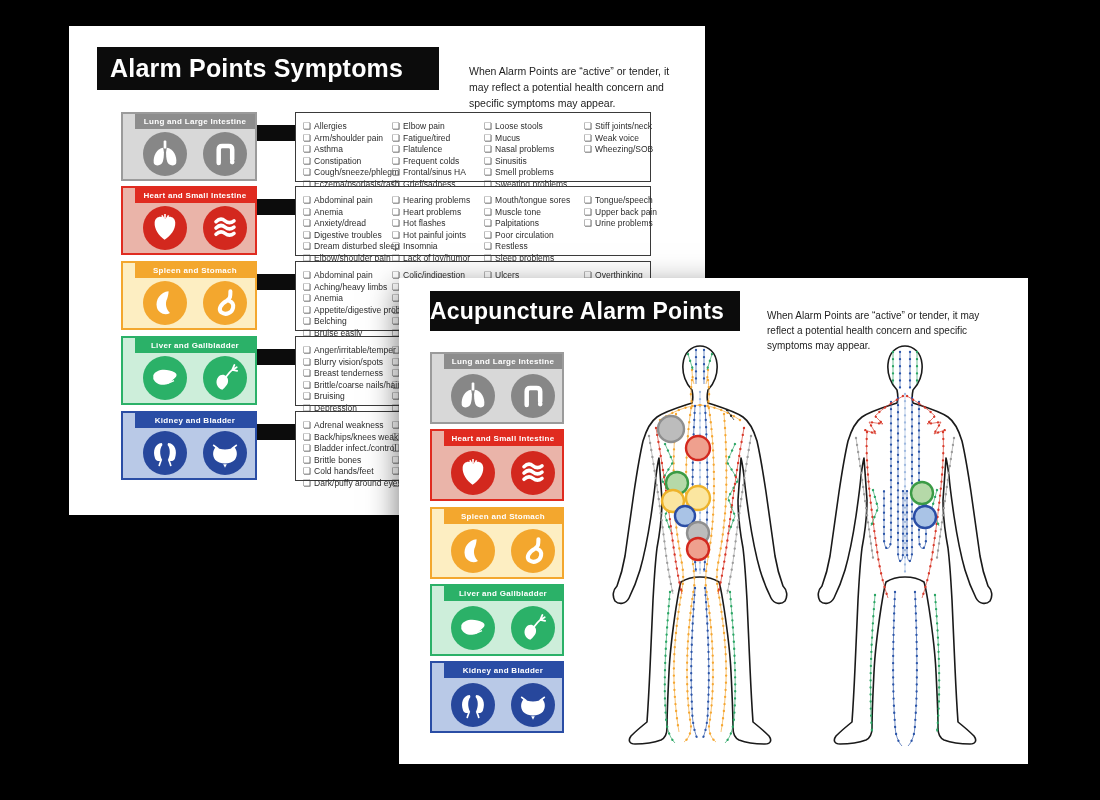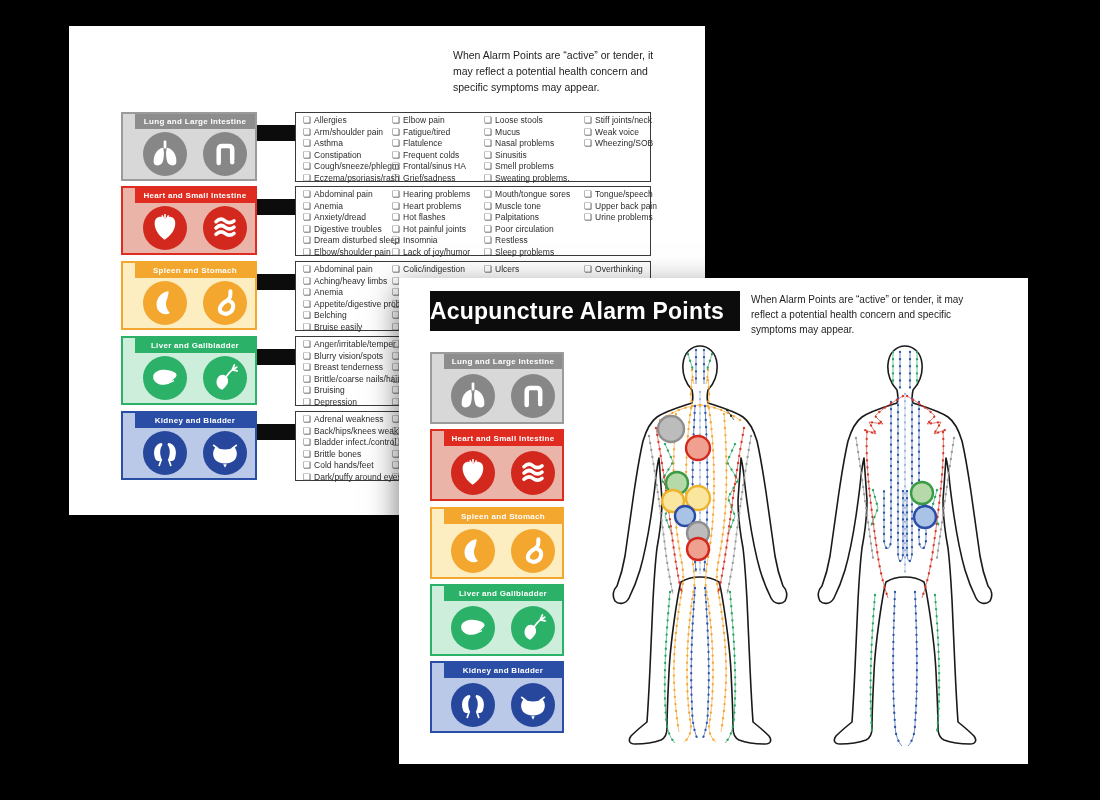--- a/index.html
+++ b/index.html
@@ -5,48 +5,51 @@
   html,body{margin:0;padding:0;background:#000;}
   .canvas{position:relative;width:1100px;height:800px;background:#000;overflow:hidden;
           font-family:"Liberation Sans","DejaVu Sans",sans-serif;}
   .page{position:absolute;background:#fff;box-shadow:0 10px 30px rgba(0,0,0,.55);}
   .page-back{left:69px;top:26px;width:636px;height:489px;}
   .page-front{left:399px;top:278px;width:629px;height:486px;}
   .titlebar{position:absolute;background:#0c0c0c;color:#fff;display:flex;align-items:center;
             font-weight:bold;letter-spacing:.2px;}
   .tb-back{left:28px;top:21px;width:329px;height:43px;padding-left:13px;font-size:25px;}
   .tb-front{left:31px;top:13px;width:310px;height:40px;font-size:23px;}
-  .intro{position:absolute;margin:0;color:#1d1d1d;}
+  .intro{position:absolute;margin:16px;color:#1d1d1d;}
   .intro-back{left:384px;top:22px;width:218px;font-size:10.5px;line-height:1.5;}
   .intro-front{left:352px;top:14px;width:226px;font-size:10px;line-height:1.5;}
   .badge{position:absolute;border:2px solid #888;box-sizing:border-box;display:flex;flex-direction:column;padding-left:12px;}
   .badge-header{height:15px;flex:0 0 15px;display:flex;align-items:center;justify-content:center;
                 color:#fff;font-size:8px;font-weight:bold;letter-spacing:.3px;}
   .badge-body{flex:1;display:flex;align-items:center;justify-content:center;gap:16px;}
   .organ-circle{width:44px;height:44px;border-radius:50%;display:flex;align-items:center;justify-content:center;}
   .organ-circle svg{width:36px;height:36px;display:block;}
   .connector{position:absolute;background:#0c0c0c;}
   .symbox{position:absolute;background:#fff;border:1.5px solid #3a3a3a;box-sizing:border-box;}
-  .symcol{position:absolute;top:2px;}
+  .symcol{position:absolute;top:8px;}
   .symitem{font-size:8.5px;line-height:11.6px;color:#2c2c2c;white-space:nowrap;}
   .symitem .cb{font-size:9px;margin-right:3px;color:#444;}
   .figure{position:absolute;width:200px;height:420px;}
   .figure svg{width:200px;height:420px;display:block;}
   .body{fill:#fff;stroke:#1a1a1a;stroke-width:1.6;stroke-linejoin:round;}
   .mer path{fill:none;}
   .ln{stroke-width:.8;opacity:.85;}
   .dt{stroke-dasharray:.1 7;stroke-width:2.3;stroke-linecap:round;}
   .alarm{stroke-width:2.4;}
 </style>
 </head>
 <body>
 
 <div class="canvas">
 
   <section class="page page-back">
+    <div class="titlebar tb-back">
+      <span>Alarm Points Symptoms</span>
+    </div>
     <p class="intro intro-back">When Alarm Points are “active” or tender, it may reflect a potential health concern and specific symptoms may appear.</p>
     <div>
         <div class="badge" style="left: 52px; top: 86px; width: 136px; height: 69px; border-color: rgb(155, 155, 155); background: rgb(216, 216, 216);">
           <div class="badge-header" style="background: rgb(141, 141, 141);">
             <span>Lung and Large Intestine</span>
           </div>
           <div class="badge-body">
             <span class="organ-circle" style="background: rgb(135, 135, 135);">
               <svg viewBox="0 0 40 40" fill="#fff">
                 <rect x="18.5" y="5" width="3" height="9" rx="1"></rect>

